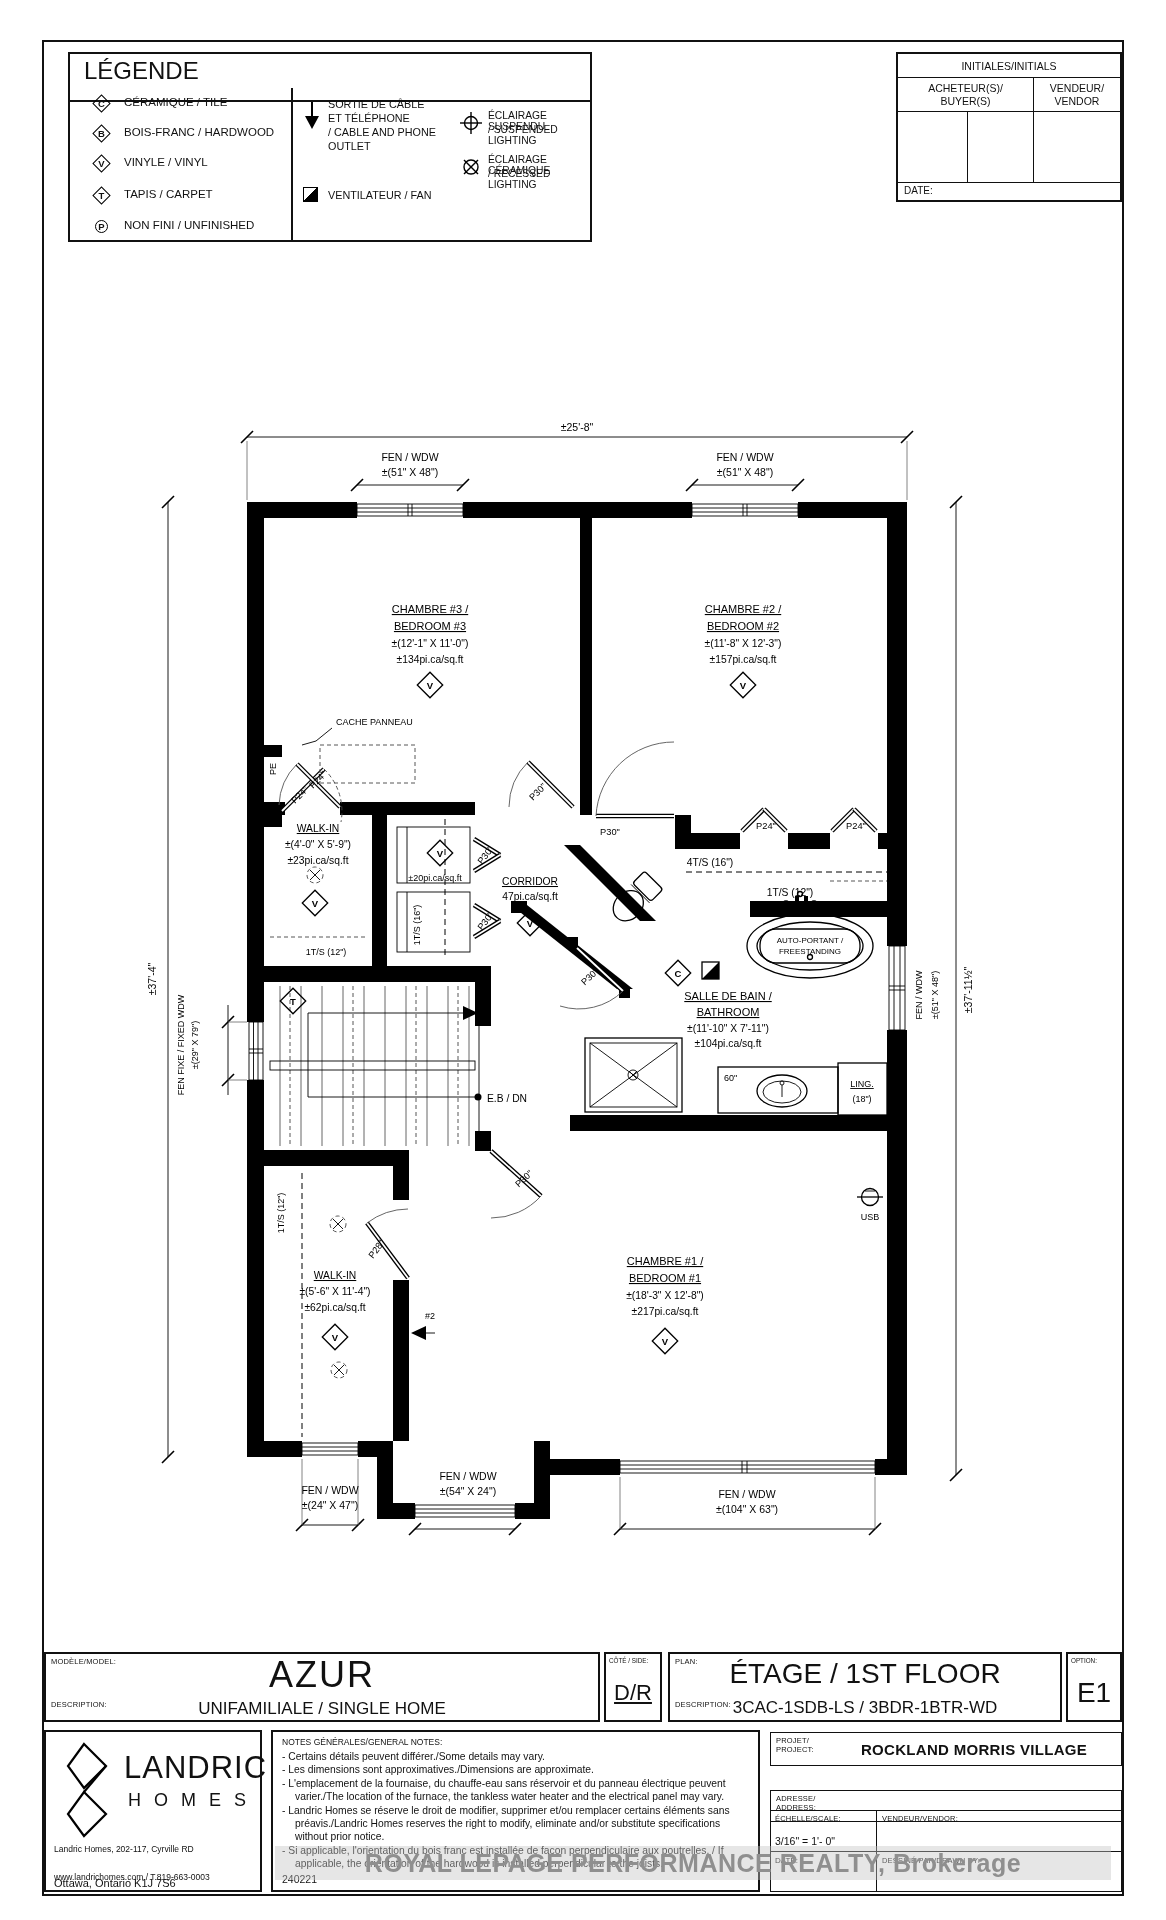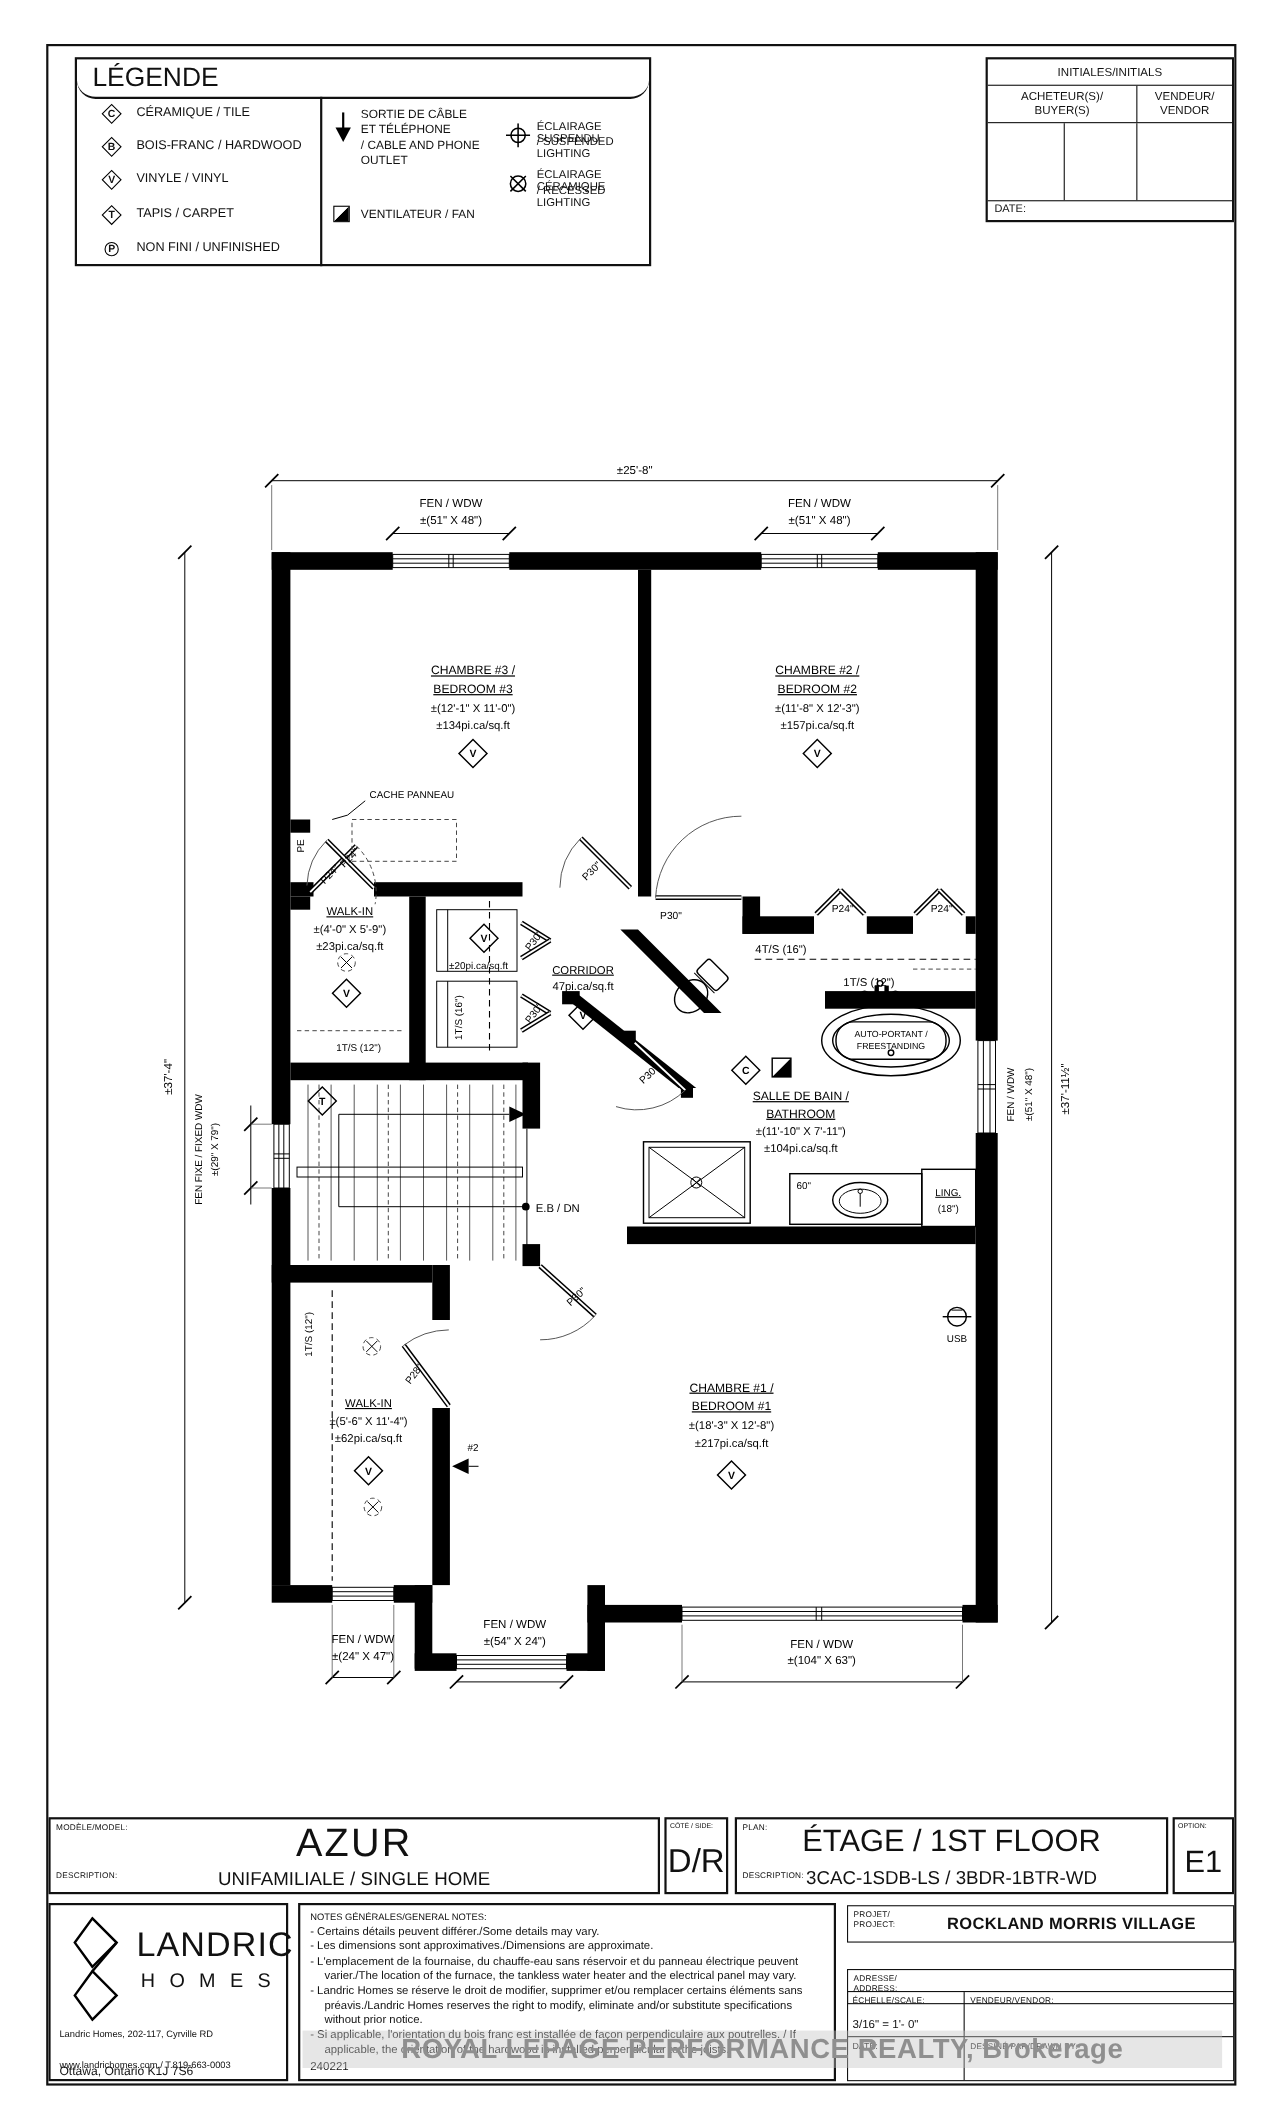--- a/index.html
+++ b/index.html
@@ -38,21 +38,21 @@
   .notes-item{font-size:10.3px;line-height:13.4px;padding-left:13px;text-indent:-13px;}
   .wm{position:absolute;left:275px;top:1846px;width:836px;height:34px;background:rgba(195,195,195,.42);color:#8f8f8f;font-size:25px;font-weight:bold;white-space:nowrap;display:flex;align-items:center;justify-content:center;letter-spacing:.5px;z-index:5;}
 </style>
 </head>
 <body>
 
 <div class="page">
   <div class="abs" style="left:42px;top:40px;width:1082px;height:1856px;border:2px solid #111;"></div>
 
   <div class="box" style="left:68px;top:52px;width:524px;height:190px;">
-    <div class="abs" style="left:0;top:0;width:100%;height:36px;border-bottom:2px solid #111;border-radius:17px;">
+    <div class="abs" style="left:0;top:0;width:100%;height:48px;border-bottom:2px solid #111;">
       <span class="abs" style="left:14px;top:3px;font-size:24px;">LÉGENDE</span>
     </div>
     <div class="abs" style="left:221px;top:34px;width:2px;height:154px;background:#111;"></div>
 
     <div class="dsym" style="left:22px;top:40px;">
         <i></i>
         <b>C</b>
       </div>
     <span class="abs" style="left:54px;top:42px;font-size:11.5px;">CÉRAMIQUE / TILE</span>
     <div class="dsym" style="left:22px;top:70px;">
@@ -564,21 +564,21 @@
         <span style="font-size:36px;letter-spacing:2px;">AZUR</span>
       </div>
     <span class="abs tiny" style="left:5px;top:46px;">DESCRIPTION:</span>
     <div class="abs ctr" style="left:0;top:42px;width:100%;height:26px;">
         <span style="font-size:17px;">UNIFAMILIALE / SINGLE HOME</span>
       </div>
   </div>
   <div class="box" style="left:604px;top:1652px;width:58px;height:70px;">
     <span class="abs" style="left:3px;top:3px;font-size:6.3px;">CÔTÉ / SIDE:</span>
     <div class="abs ctr" style="left:0;top:14px;width:100%;height:50px;">
-        <span style="font-size:30px;">D/R</span>
+        <span style="font-size:22px;text-decoration:underline;">D/R</span>
       </div>
   </div>
   <div class="box" style="left:668px;top:1652px;width:394px;height:70px;">
     <span class="abs tiny" style="left:5px;top:3px;">PLAN:</span>
     <div class="abs ctr" style="left:0;top:1px;width:100%;height:38px;">
         <span style="font-size:28px;">ÉTAGE / 1ST FLOOR</span>
       </div>
     <span class="abs tiny" style="left:5px;top:46px;">DESCRIPTION:</span>
     <div class="abs ctr" style="left:0;top:40px;width:100%;height:28px;text-align:right;">
         <span style="font-size:17px;">3CAC-1SDB-LS / 3BDR-1BTR-WD</span>

